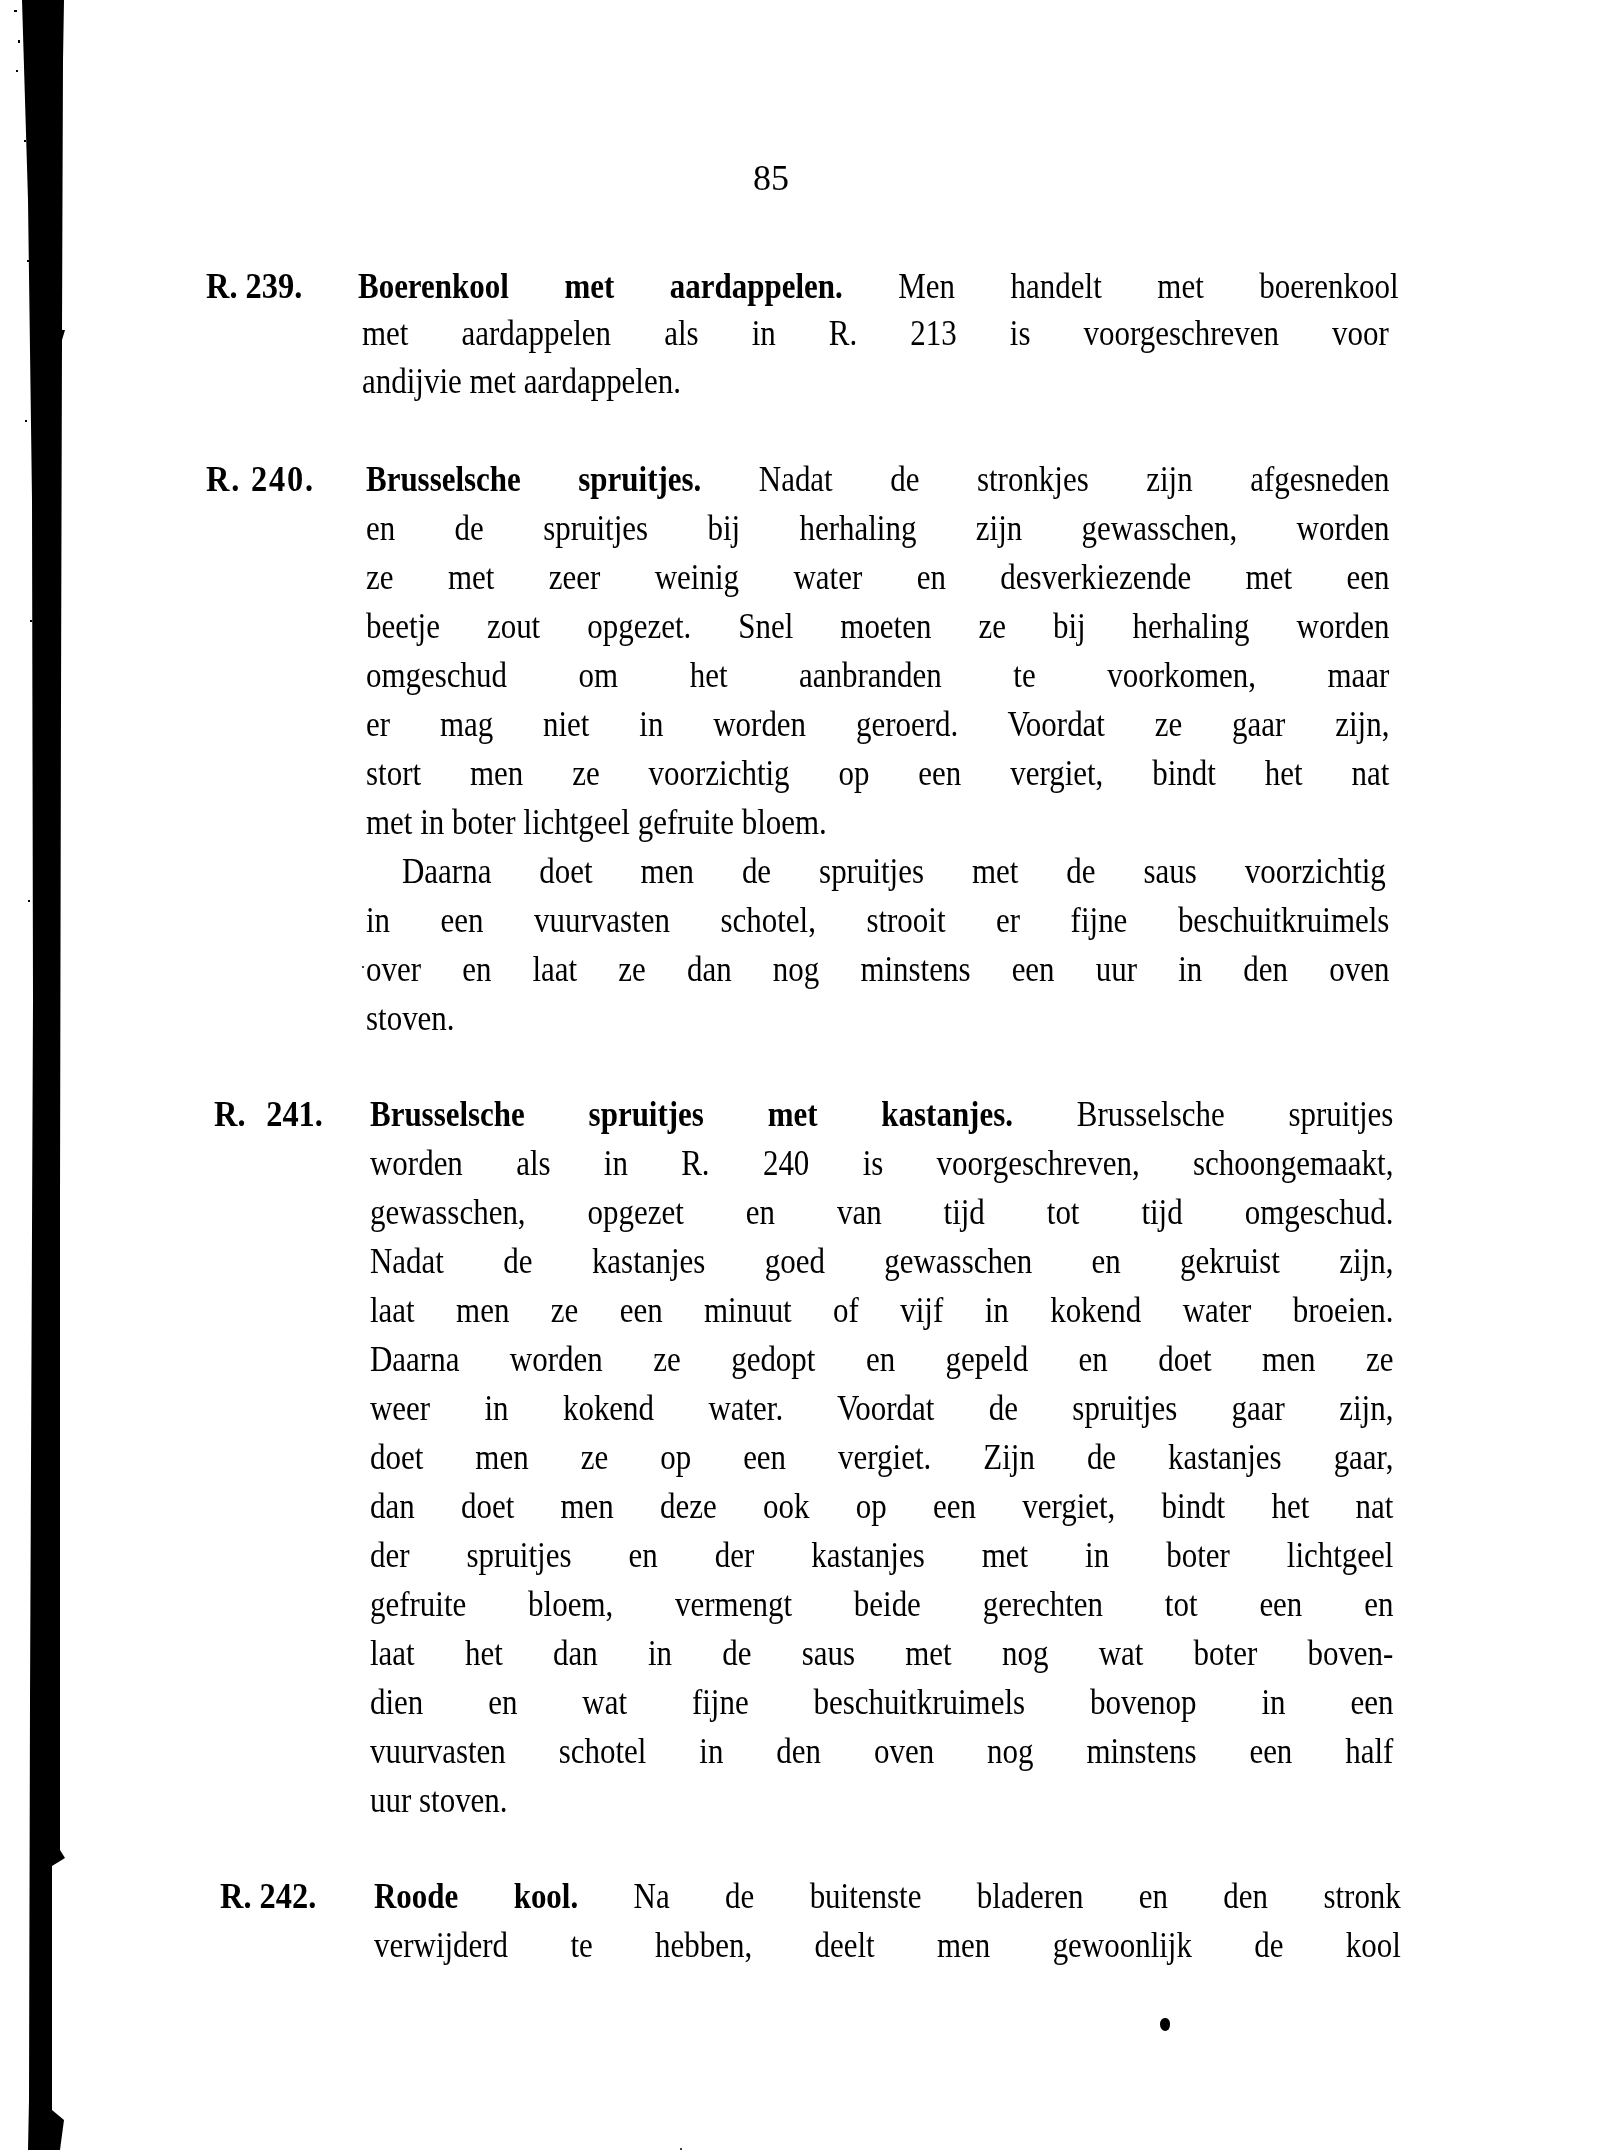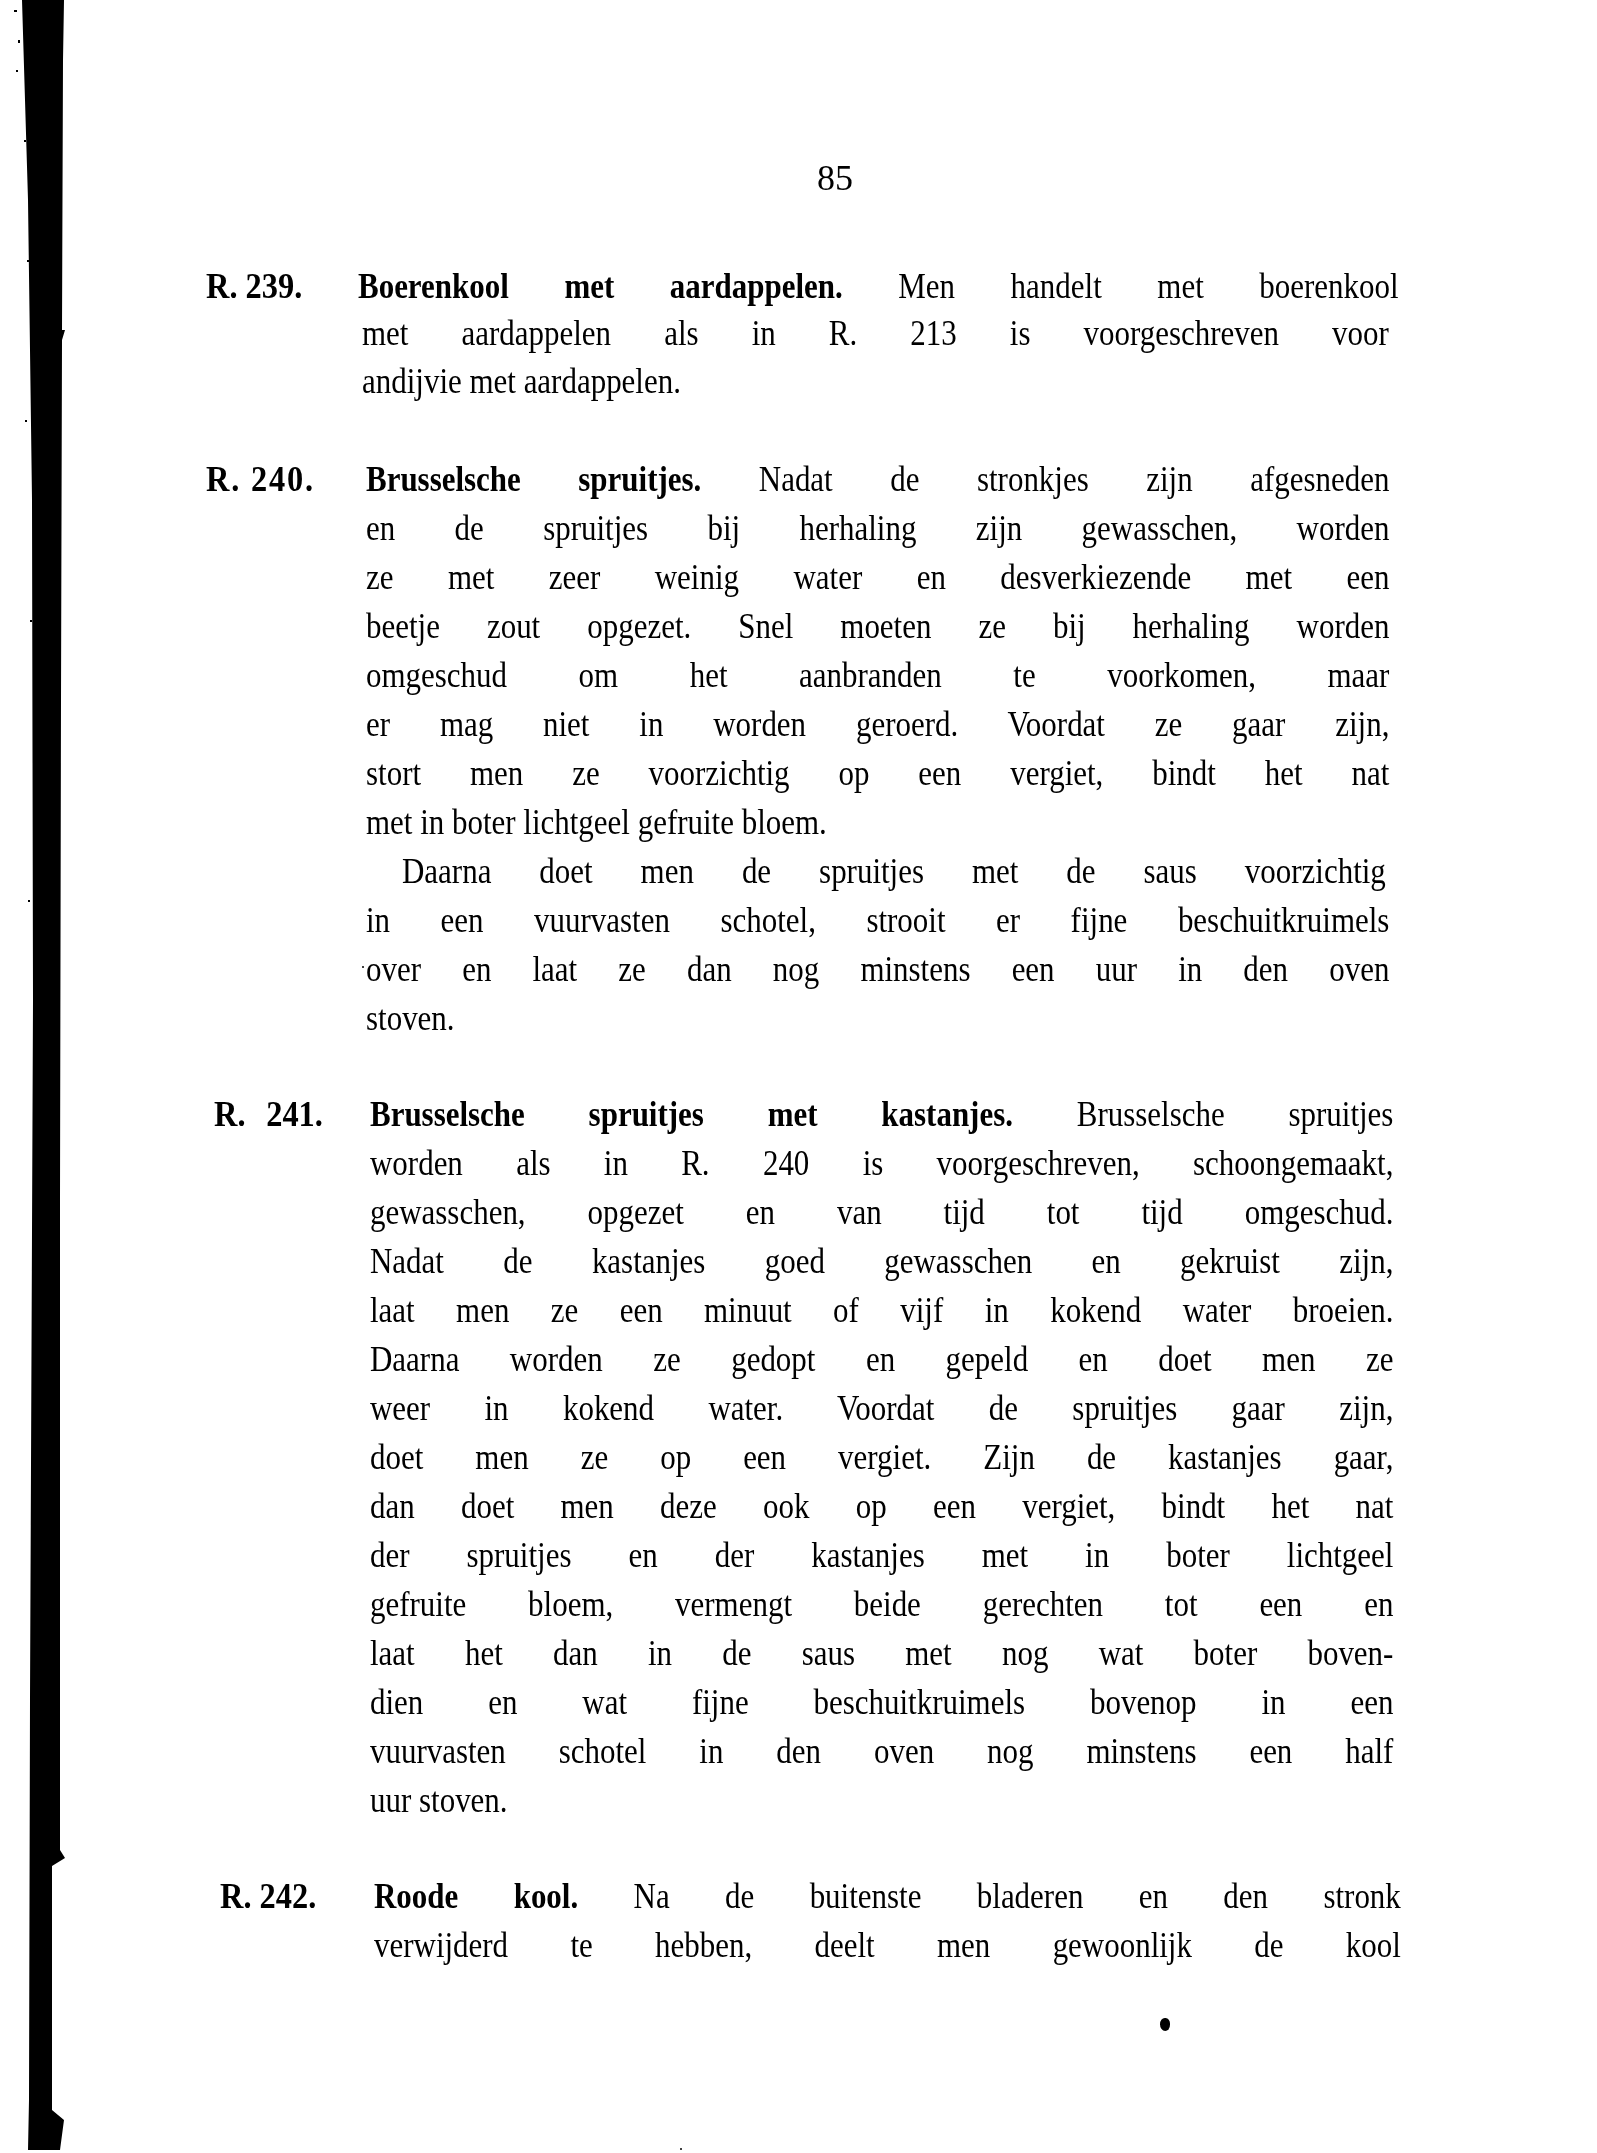--- a/index.html
+++ b/index.html
@@ -4,21 +4,21 @@
 <style>
   html, body { margin: 0; padding: 0; }
   body {
     width: 1597px; height: 2153px; position: relative; overflow: hidden;
     background: #ffffff; color: #000000;
     font-family: "Liberation Serif", "DejaVu Serif", serif;
   }
   .binding-edge { position: absolute; left: 0; top: 0; width: 70px; height: 2153px; }
   .page-number {
     position: absolute; left: 753px; width: 100px; top: 158px;
-    text-align: right; font-size: 36px; line-height: 40px;
+    text-align: left; font-size: 36px; line-height: 40px;
   }
   .entry { position: absolute; left: 0; width: 1597px; }
   .line {
     position: absolute; height: 49px; line-height: 49px;
     font-size: 36px; white-space: nowrap;
     text-align: justify; text-align-last: justify;
     transform: scaleX(0.86); transform-origin: left center;
   }
   .line.last { text-align-last: left; }
   .num {

